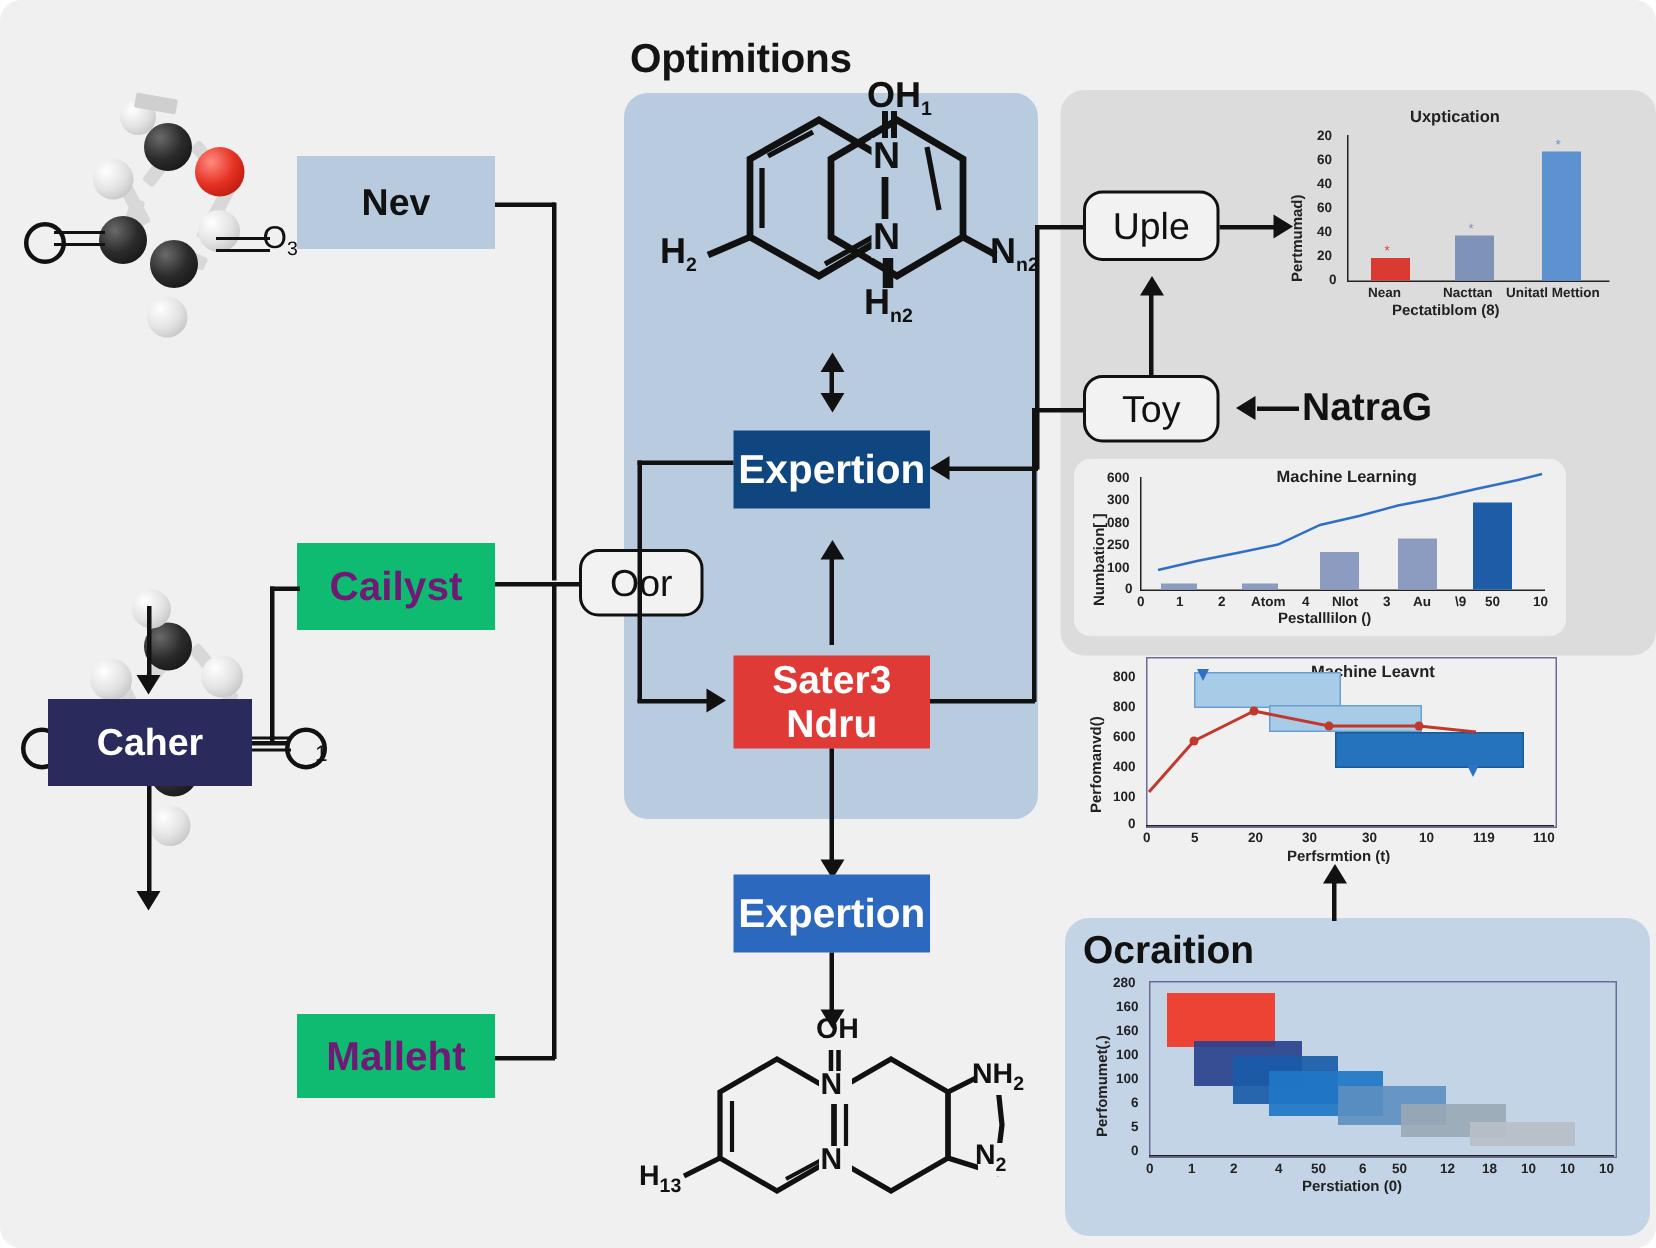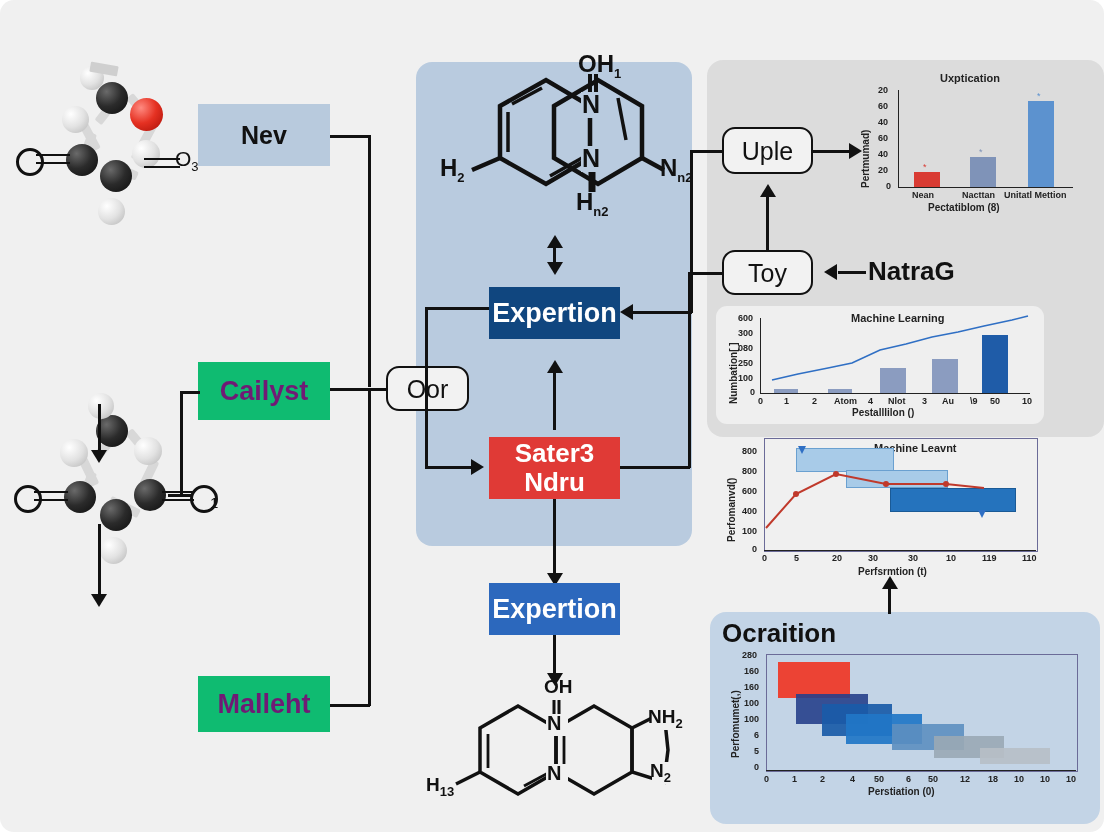--- a/index.html
+++ b/index.html
@@ -89,20 +89,21 @@
          transform-origin:0 0;transform:rotate(-90deg);}
   .axis{position:absolute;background:#222;}
   .bar{position:absolute;}
   .marker{position:absolute;font-size:9px;line-height:1;}
 </style>
 </head>
 <body>
 
 <div id="canvas">
 
+  <div class="abs sec-title" style="left:420px;top:24px;">Optimitions</div>
 
   <div class="abs panel panel-center" style="left:416px;top:62px;width:276px;height:484px;"></div>
   <div class="abs panel panel-right" style="left:707px;top:60px;width:397px;height:377px;"></div>
   <div class="abs panel panel-bottom" style="left:710px;top:612px;width:390px;height:212px;"></div>
 
   <div class="abs mol" style="left:20px;top:58px;width:200px;height:150px;">
 
     <div class="bond" style="left:84px;top:34px;width:9px;height:34px;transform:rotate(38deg);"></div>
     <div class="bond" style="left:63px;top:54px;width:9px;height:40px;transform:rotate(-28deg);"></div>
     <div class="bond" style="left:62px;top:74px;width:9px;height:34px;transform:rotate(22deg);"></div>
@@ -152,20 +153,21 @@
     <div class="dbl" style="left:14px;top:104px;width:34px;"></div>
     <div class="dbl" style="left:142px;top:96px;width:32px;"></div>
     <div class="dbl" style="left:142px;top:104px;width:32px;"></div>
     <div class="o-ring" style="left:-6px;top:90px;width:22px;height:22px;"></div>
     <div class="o-ring" style="left:170px;top:90px;width:22px;height:22px;"></div>
     <div class="molabel" style="left:190px;top:99px;font-size:15px;">1</div>
   </div>
 
   <div class="abs box box-green" style="left:198px;top:362px;width:132px;height:58px;">Cailyst</div>
 
+  <div class="abs box box-navy" style="left:32px;top:466px;width:136px;height:58px;">Caher</div>
 
   <div class="abs box box-green" style="left:198px;top:676px;width:132px;height:56px;">Malleht</div>
 
   <div class="abs ln lnv" style="left:98px;top:404px;height:48px;"></div>
   <div class="abs arrow-d" style="left:91px;top:450px;"></div>
 
   <div class="abs ln lnv" style="left:98px;top:524px;height:72px;"></div>
   <div class="abs arrow-d" style="left:91px;top:594px;"></div>
 
   <div class="abs ln lnh" style="left:168px;top:494px;width:24px;"></div>

